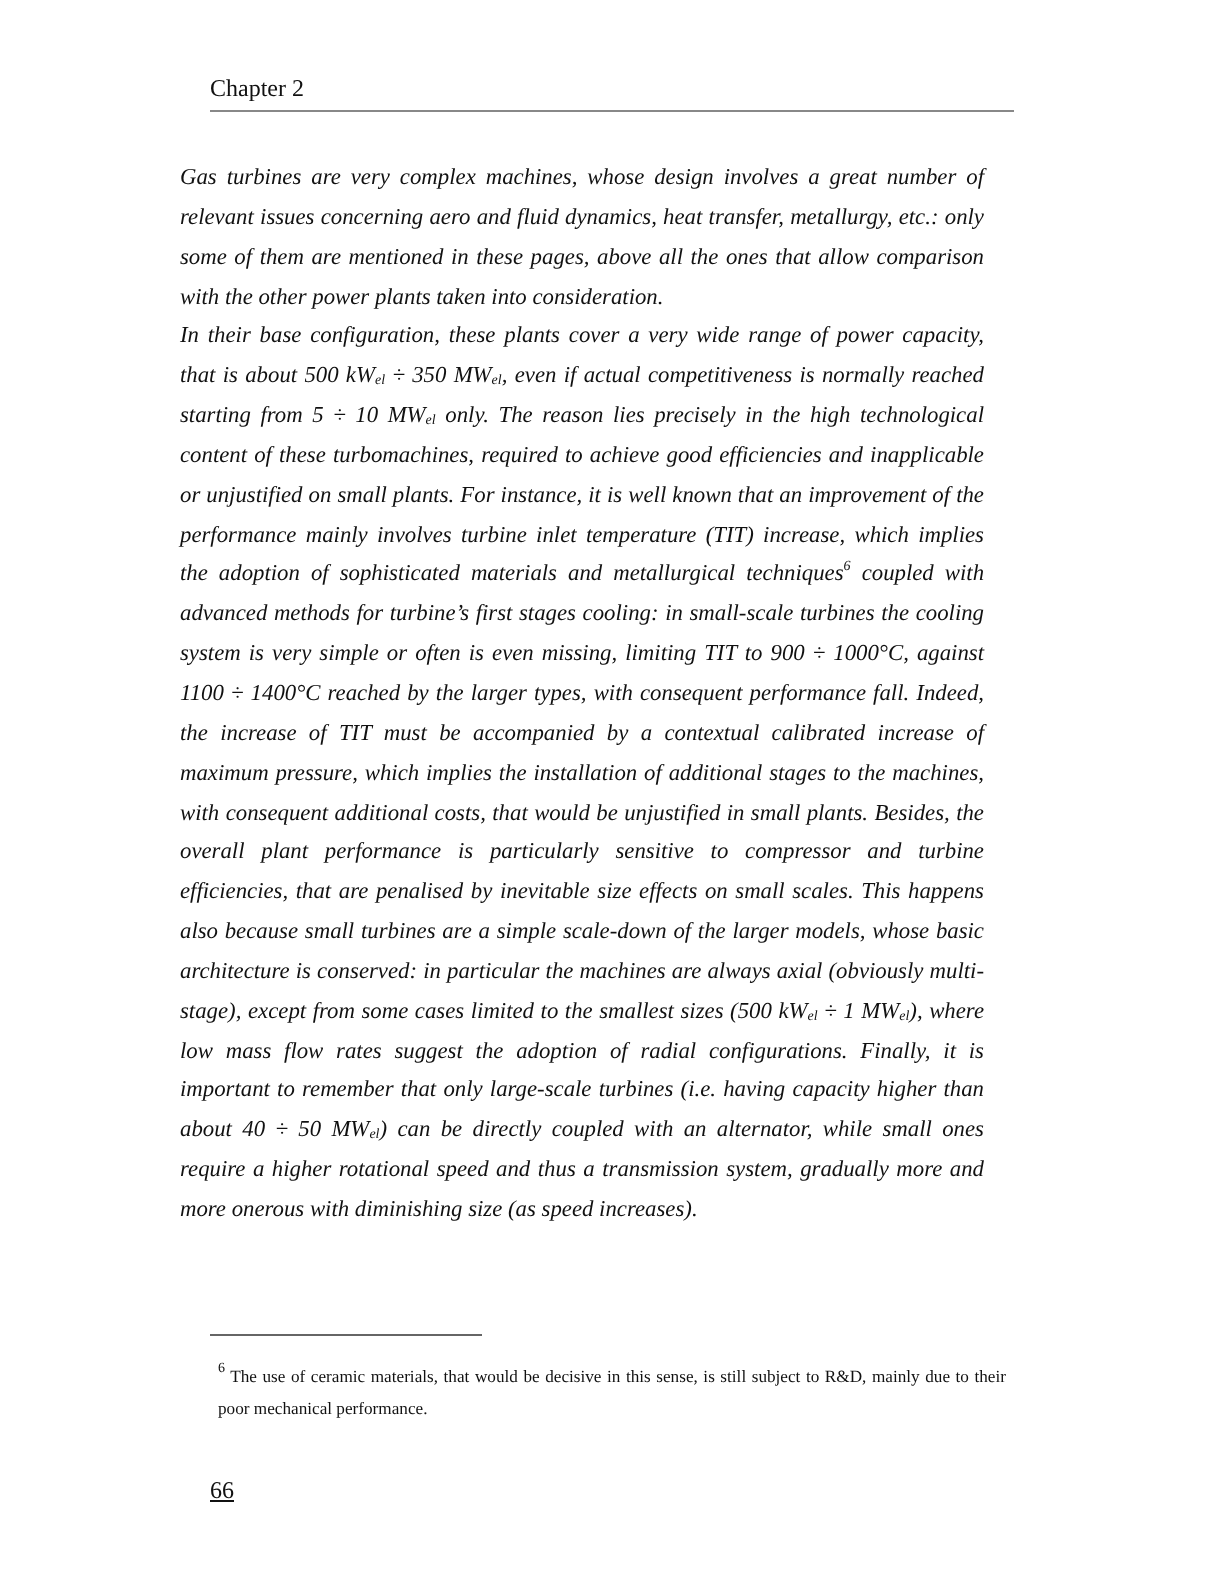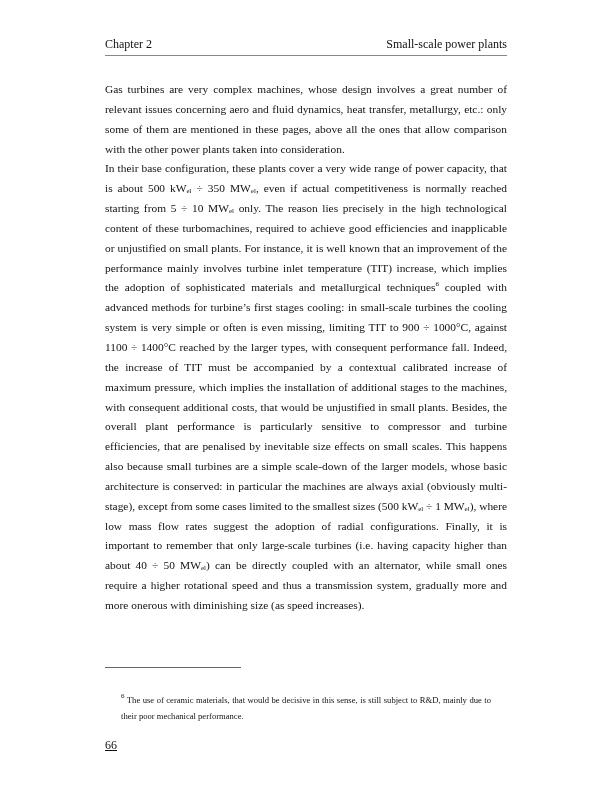--- a/index.html
+++ b/index.html
@@ -1,39 +1,38 @@
 <!DOCTYPE html>
 <html><head>
 <meta charset="utf-8">
 <style>
   html, body { margin: 0; padding: 0; background: #ffffff; }
   body { width: 612px; height: 792px; position: relative; overflow: hidden;
          font-family: "Liberation Serif", "DejaVu Serif", serif; color: #111; }
   .header { position: absolute; left: 105px; top: 37px; width: 402px; height: 17px;
-            font-size: 12px; display: flex; justify-content: space-between; }
+            font-size: 12px; display: flex; }
   .header-rule { position: absolute; left: 105px; top: 55px; width: 402px; height: 0;
                  border-top: 1px solid #888; }
-  .body { position: absolute; left: 105px; top: 80px; width: 402px;
-          font-size: 11.4px; line-height: 19.85px; text-align: justify; }
+  .body { position: absolute; left: 90px; top: 80px; width: 402px;
+          font-size: 11.4px; line-height: 19.85px; text-align: justify; font-style: italic; }
   .body p { margin: 0; }
   sub { font-size: 7px; vertical-align: -1px; line-height: 0; margin-top: 24px; }
   sup { font-size: 7px; vertical-align: 5px; line-height: 0; }
   .fn-rule { position: absolute; left: 105px; top: 667px; width: 136px; height: 0;
              border-top: 1px solid #666; }
   .footnote { position: absolute; left: 105px; top: 676px; width: 402px;
               font-size: 8.6px; line-height: 16px; text-align: justify; }
-  .footnote p { margin: 16px; }
+  .footnote p { margin: 4px; }
   .page-number { position: absolute; left: 105px; top: 738px; font-size: 12px; text-decoration: underline; }
 </style>
 </head>
 <body>
 
 <div class="header">
   <span>Chapter 2</span>
-  <span>Small-scale power plants</span>
 </div>
 <div class="header-rule"></div>
 
 <div class="body" id="body-text">
     <p><span>Gas turbines are very complex machines, whose design involves a great number of relevant issues concerning aero and fluid dynamics, heat transfer, metallurgy, etc.: only some of them are mentioned in these pages, above all the ones that allow comparison with the other power plants taken into consideration.</span></p>
     <p><span>In their base configuration, these plants cover a very wide range of power capacity, that is about 500 kW</span><sub>el</sub><span> ÷ 350 MW</span><sub>el</sub><span>, even if actual competitiveness is normally reached starting from 5 ÷ 10 MW</span><sub>el</sub><span> only. The reason lies precisely in the high technological content of these turbomachines, required to achieve good efficiencies and inapplicable or unjustified on small plants. For instance, it is well known that an improvement of the performance mainly involves turbine inlet temperature (TIT) increase, which implies the adoption of sophisticated materials and metallurgical techniques</span><sup>6</sup><span> coupled with advanced methods for turbine’s first stages cooling: in small-scale turbines the cooling system is very simple or often is even missing, limiting TIT to 900 ÷ 1000°C, against 1100 ÷ 1400°C reached by the larger types, with consequent performance fall. Indeed, the increase of TIT must be accompanied by a contextual calibrated increase of maximum pressure, which implies the installation of additional stages to the machines, with consequent additional costs, that would be unjustified in small plants. Besides, the overall plant performance is particularly sensitive to compressor and turbine efficiencies, that are penalised by inevitable size effects on small scales. This happens also because small turbines are a simple scale-down of the larger models, whose basic architecture is conserved: in particular the machines are always axial (obviously multi-stage), except from some cases limited to the smallest sizes (500 kW</span><sub>el</sub><span> ÷ 1 MW</span><sub>el</sub><span>), where low mass flow rates suggest the adoption of radial configurations. Finally, it is important to remember that only large-scale turbines (i.e. having capacity higher than about 40 ÷ 50 MW</span><sub>el</sub><span>) can be directly coupled with an alternator, while small ones require a higher rotational speed and thus a transmission system, gradually more and more onerous with diminishing size (as speed increases).</span></p>
   </div>
 
 <div class="fn-rule"></div>
 <div class="footnote">

